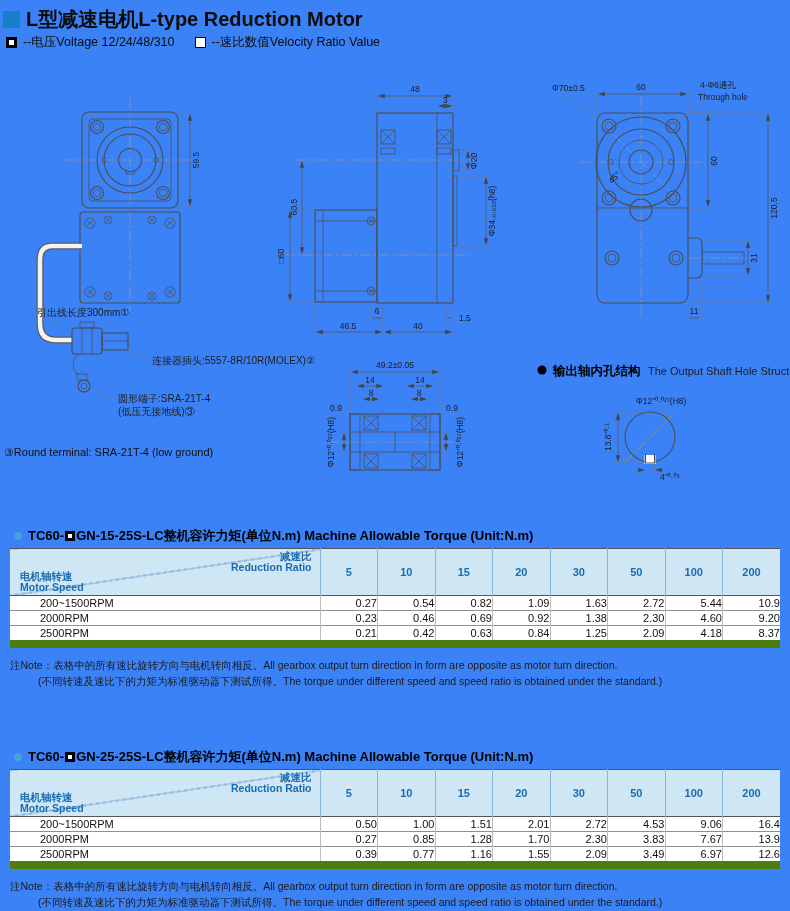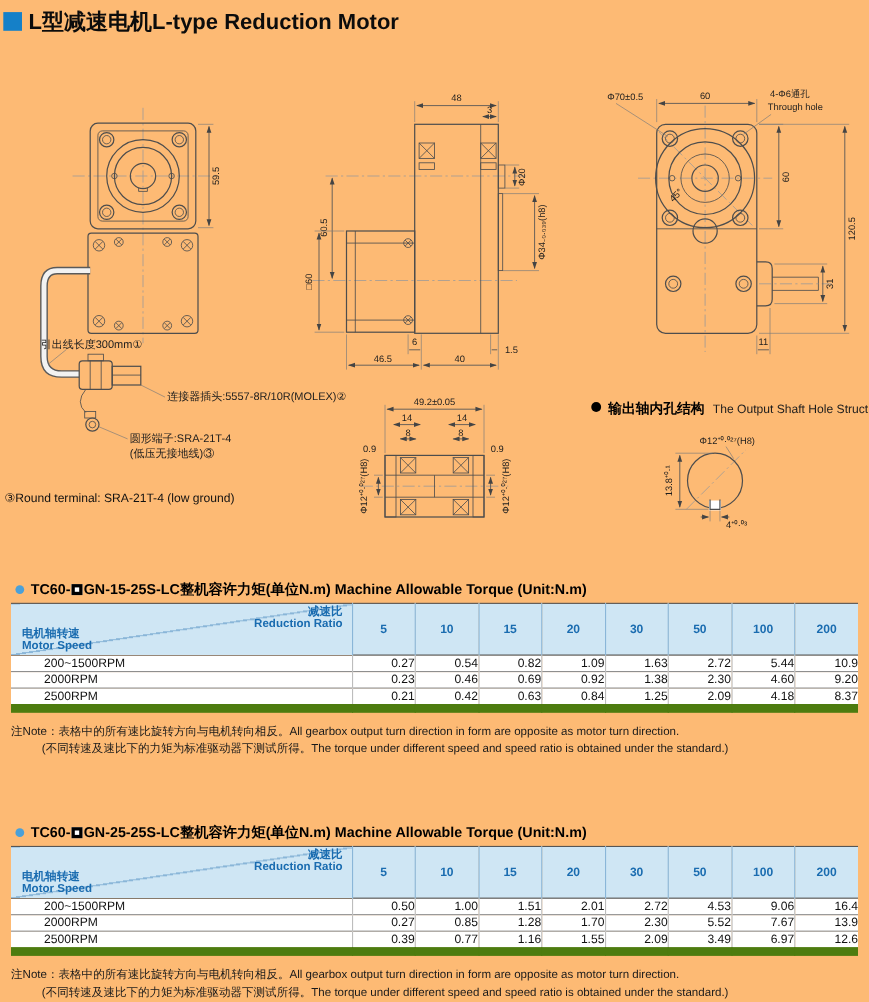--- a/index.html
+++ b/index.html
@@ -1,16 +1,16 @@
 <!DOCTYPE html>
 <html><head>
 <meta charset="utf-8">
 <style>
   html,body{margin:0;padding:0;background:#fff;}
-  .page{position:relative;width:790px;height:911px;background:#fdba74;overflow:hidden;
+  .page{position:relative;width:790px;height:911px;background:#3b82f6;overflow:hidden;
         font-family:"Liberation Sans",sans-serif;color:#111;}
   
   .hdr{position:absolute;top:6px;left:3px;display:flex;align-items:center;gap:6px;}
   .bluesq{width:17px;height:17px;background:#1580c8;flex:0 0 auto;}
   .hdr h1{margin:0;font-size:20px;font-weight:bold;color:#0c0c0c;letter-spacing:0;}
   .legend{position:absolute;top:34px;left:6px;display:flex;align-items:center;gap:6px;font-size:12.5px;color:#0c0c0c;}
   .sym-voltage{display:inline-block;width:5px;height:5px;border:3.5px solid #000;background:#fff;}
   .sym-voltage.sm{width:4px;height:4px;border-width:3px;margin:0 1px;vertical-align:-1px;}
   .sym-ratio{display:inline-block;width:9px;height:9px;border:1.6px solid #000;background:#fff;margin-left:14px;}
   
@@ -48,20 +48,26 @@
 </style>
 </head>
 <body>
 
 <div class="page">
 
   <div class="hdr">
     <span class="bluesq"></span>
     <h1>L型减速电机L-type Reduction Motor</h1>
   </div>
+  <div class="legend">
+    <span class="sym-voltage"></span>
+    <span>--电压Voltage 12/24/48/310</span>
+    <span class="sym-ratio"></span>
+    <span>--速比数值Velocity Ratio Value</span>
+  </div>
 
   <svg class="draw" width="790" height="500" viewBox="0 0 790 500">
     <defs>
       <marker id="ar" viewBox="0 0 10 10" refX="9" refY="5" markerWidth="8" markerHeight="8" orient="auto-start-reverse">
         <path d="M0,1.6 L10,5 L0,8.4 z" fill="#444"></path>
       </marker>
       <pattern id="hatch" width="4" height="4" patternUnits="userSpaceOnUse" patternTransform="rotate(45)">
         <line x1="0" y1="0" x2="0" y2="4" stroke="#888" stroke-width="1"></line>
       </pattern>
       <g id="screw">
@@ -457,21 +463,21 @@
           <td>9.06</td>
           <td>16.4</td>
         </tr>
         <tr>
           <td>2000RPM</td>
           <td>0.27</td>
           <td>0.85</td>
           <td>1.28</td>
           <td>1.70</td>
           <td>2.30</td>
-          <td>5.52</td>
+          <td>3.83</td>
           <td>7.67</td>
           <td>13.9</td>
         </tr>
         <tr>
           <td>2500RPM</td>
           <td>0.39</td>
           <td>0.77</td>
           <td>1.16</td>
           <td>1.55</td>
           <td>2.09</td>

